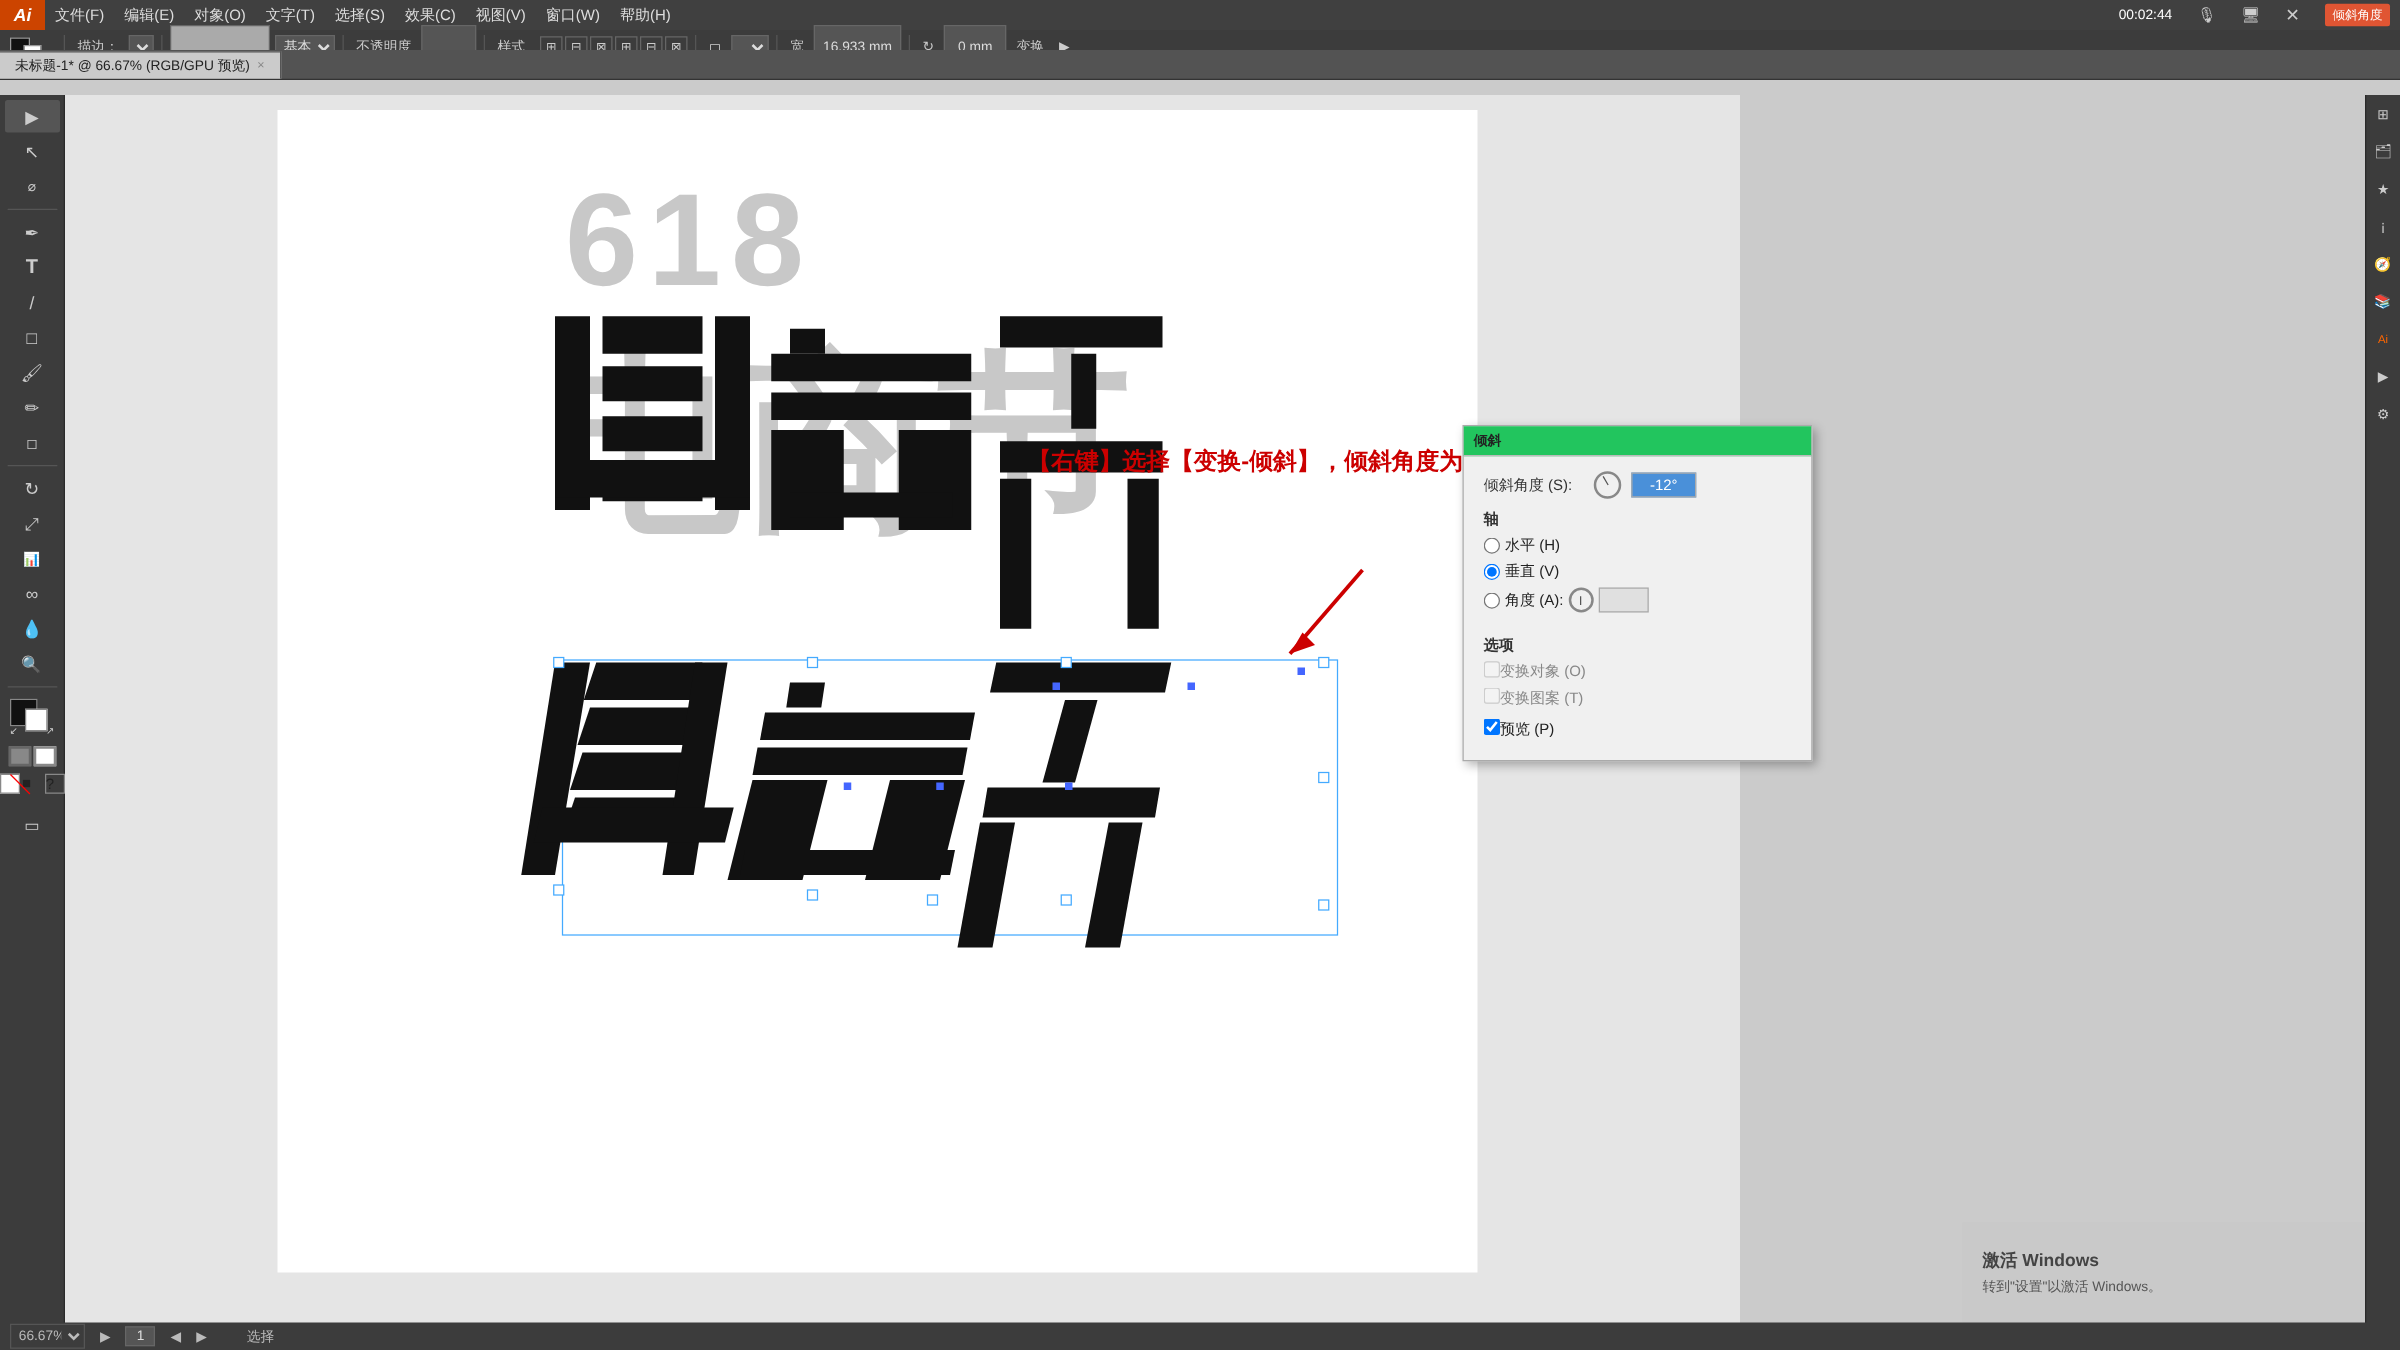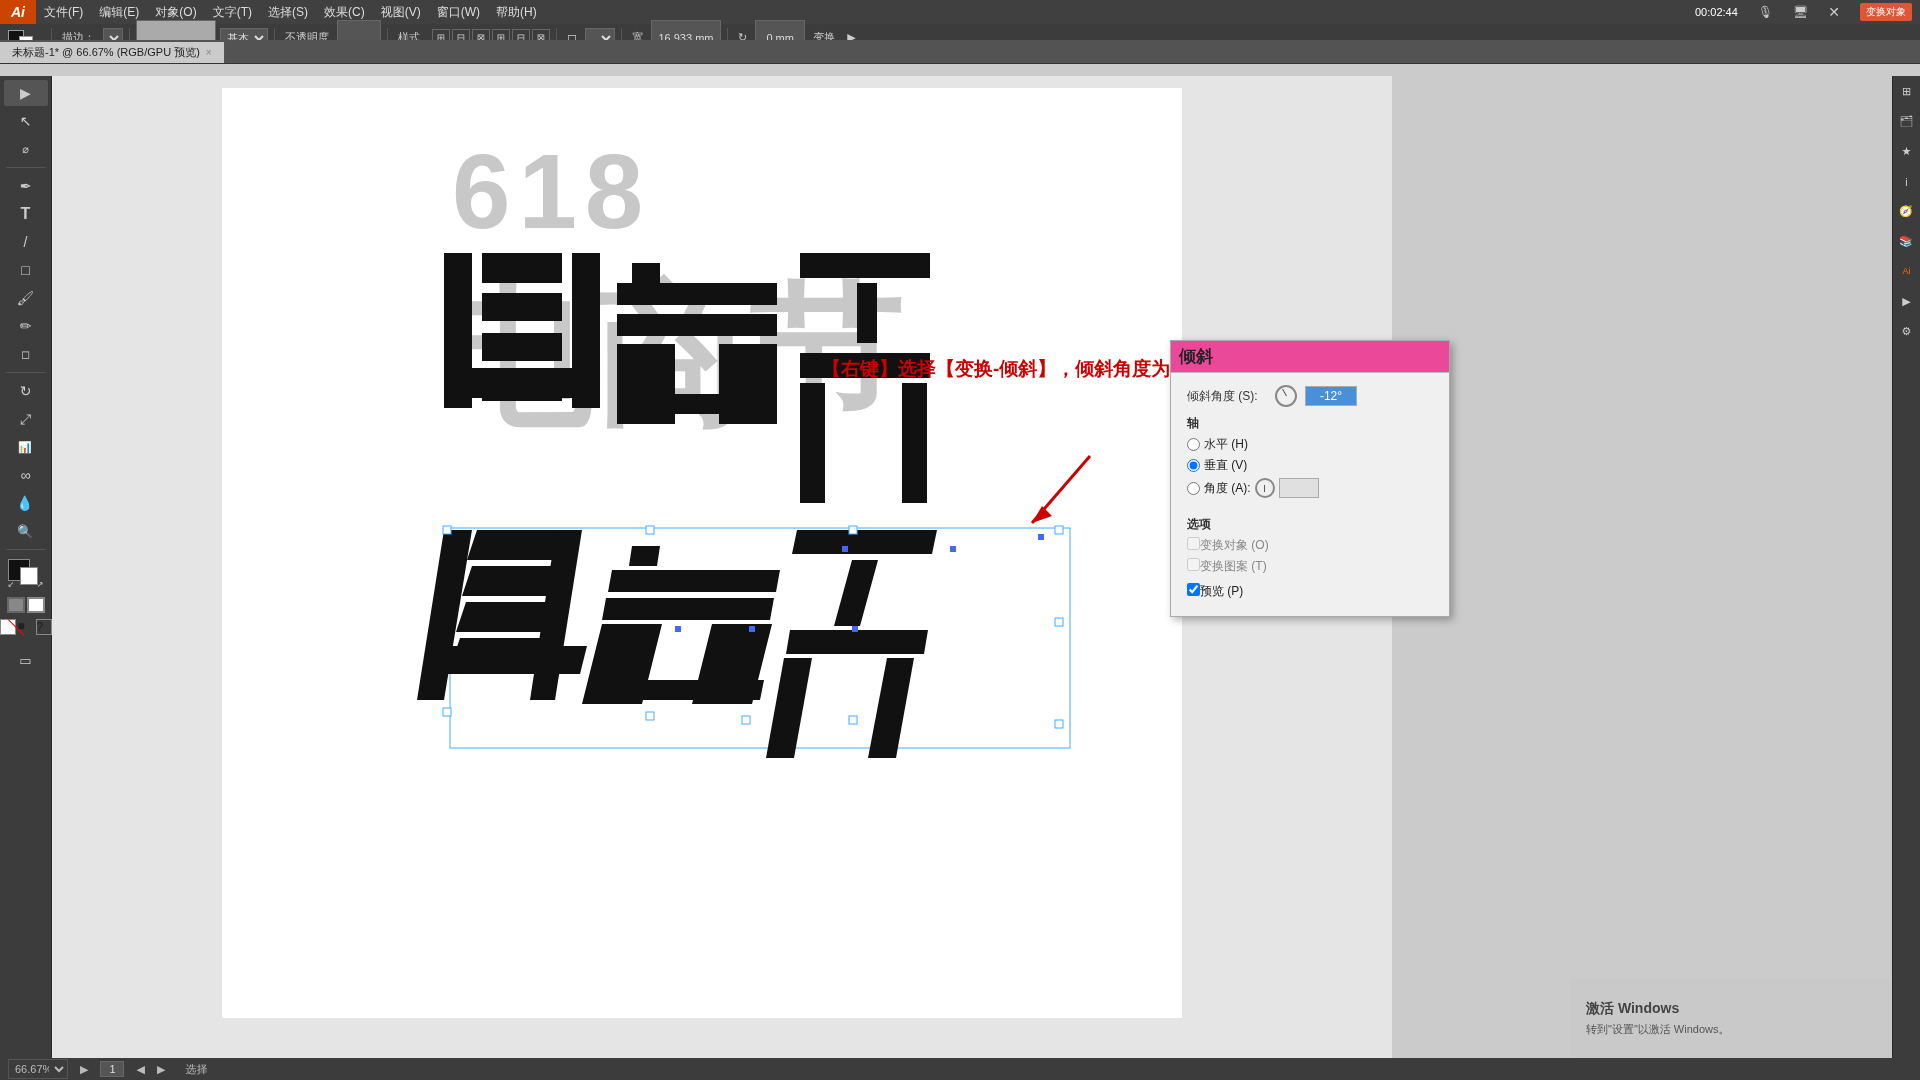--- a/index.html
+++ b/index.html
@@ -87,22 +87,22 @@
       background: white;
     }
 
     
     #skew-dialog {
       position: absolute; top: 340px; left: 1170px; width: 280px;
       background: #f0f0f0; border: 1px solid #aaa; box-shadow: 3px 3px 8px rgba(0,0,0,0.3);
       z-index: 200; font-size: 12px;
     }
     #skew-dialog-title {
-      background: #ec4899; padding: 4px 8px; border-bottom: 1px solid #bbb;
-      font-size: 17px; font-weight: bold; color: #222;
+      background: #22c55e; padding: 4px 8px; border-bottom: 1px solid #bbb;
+      font-size: 11px; font-weight: bold; color: #222;
     }
     .dialog-body { padding: 12px 16px; }
     .dialog-row { display: flex; align-items: center; margin-bottom: 8px; gap: 8px; }
     .dialog-label { color: #333; min-width: 80px; }
     .dialog-input {
       width: 60px; height: 20px; border: 1px solid #aaa; background: #4a90d9;
       color: white; font-size: 12px; text-align: center; padding: 0 2px;
     }
     .dialog-section-title { font-weight: bold; color: #333; margin: 6px 0 4px 0; }
     .dialog-radio-row { display: flex; align-items: center; gap: 4px; margin-bottom: 4px; }
@@ -150,21 +150,21 @@
   <div class="menu-item">效果(C)</div>
   <div class="menu-item">视图(V)</div>
   <div class="menu-item">窗口(W)</div>
   <div class="menu-item">帮助(H)</div>
 
   <div style="margin-left:auto; display:flex; align-items:center; gap:20px; padding-right:8px;">
     <span style="color:#fff; font-size:11px;">00:02:44</span>
     <span style="color:#ccc;">🎙</span>
     <span style="color:#ccc;">🖥</span>
     <span style="color:#ccc; font-size:14px;">✕</span>
-    <button class="rec-btn" style="font-size:10px; white-space:nowrap; background:#e05533; border:none; color:white; padding:2px 6px; cursor:pointer;">变换对象</button>
+    <button class="rec-btn" style="font-size:10px; white-space:nowrap; background:#e05533; border:none; color:white; padding:2px 6px; cursor:pointer;">倾斜角度</button>
   </div>
 </div>
 
 <div id="toolbar">
 
   <div class="toolbar-item">
     <div style="width:16px;height:16px;background:#111;border:1px solid #999;"></div>
     <div style="width:14px;height:14px;background:white;border:1px solid #999;margin-left:3px;margin-top:3px;position:relative;left:-8px;top:4px;"></div>
   </div>
   <div class="toolbar-separator"></div>
@@ -406,19 +406,19 @@
 </div>
 
 <div id="status-bar">
   <select class="toolbar-select" style="width:60px;background:#3c3c3c;border:1px solid #555;color:#bbb;">
     <option>66.67%</option>
   </select>
   <span style="color:#bbb;">▶</span>
   <input value="1" style="width: 24px; background: rgb(85, 85, 85); border: 1px solid rgb(102, 102, 102); color: rgb(221, 221, 221); text-align: center; font-size: 11px; height: 16px;">
   <span style="cursor:pointer;">◀</span>
   <span style="cursor:pointer;">▶</span>
-  <span style="margin-left:8px;">选择</span>
+  <span style="margin-left:20px;">选择</span>
 </div>
 
 <div id="win-activate">
   <div style="font-size:14px;font-weight:bold;">激活 Windows</div>
   <div style="font-size:11px;margin-top:4px;color:#555;">转到"设置"以激活 Windows。</div>
 </div>
 
 </body></html>

